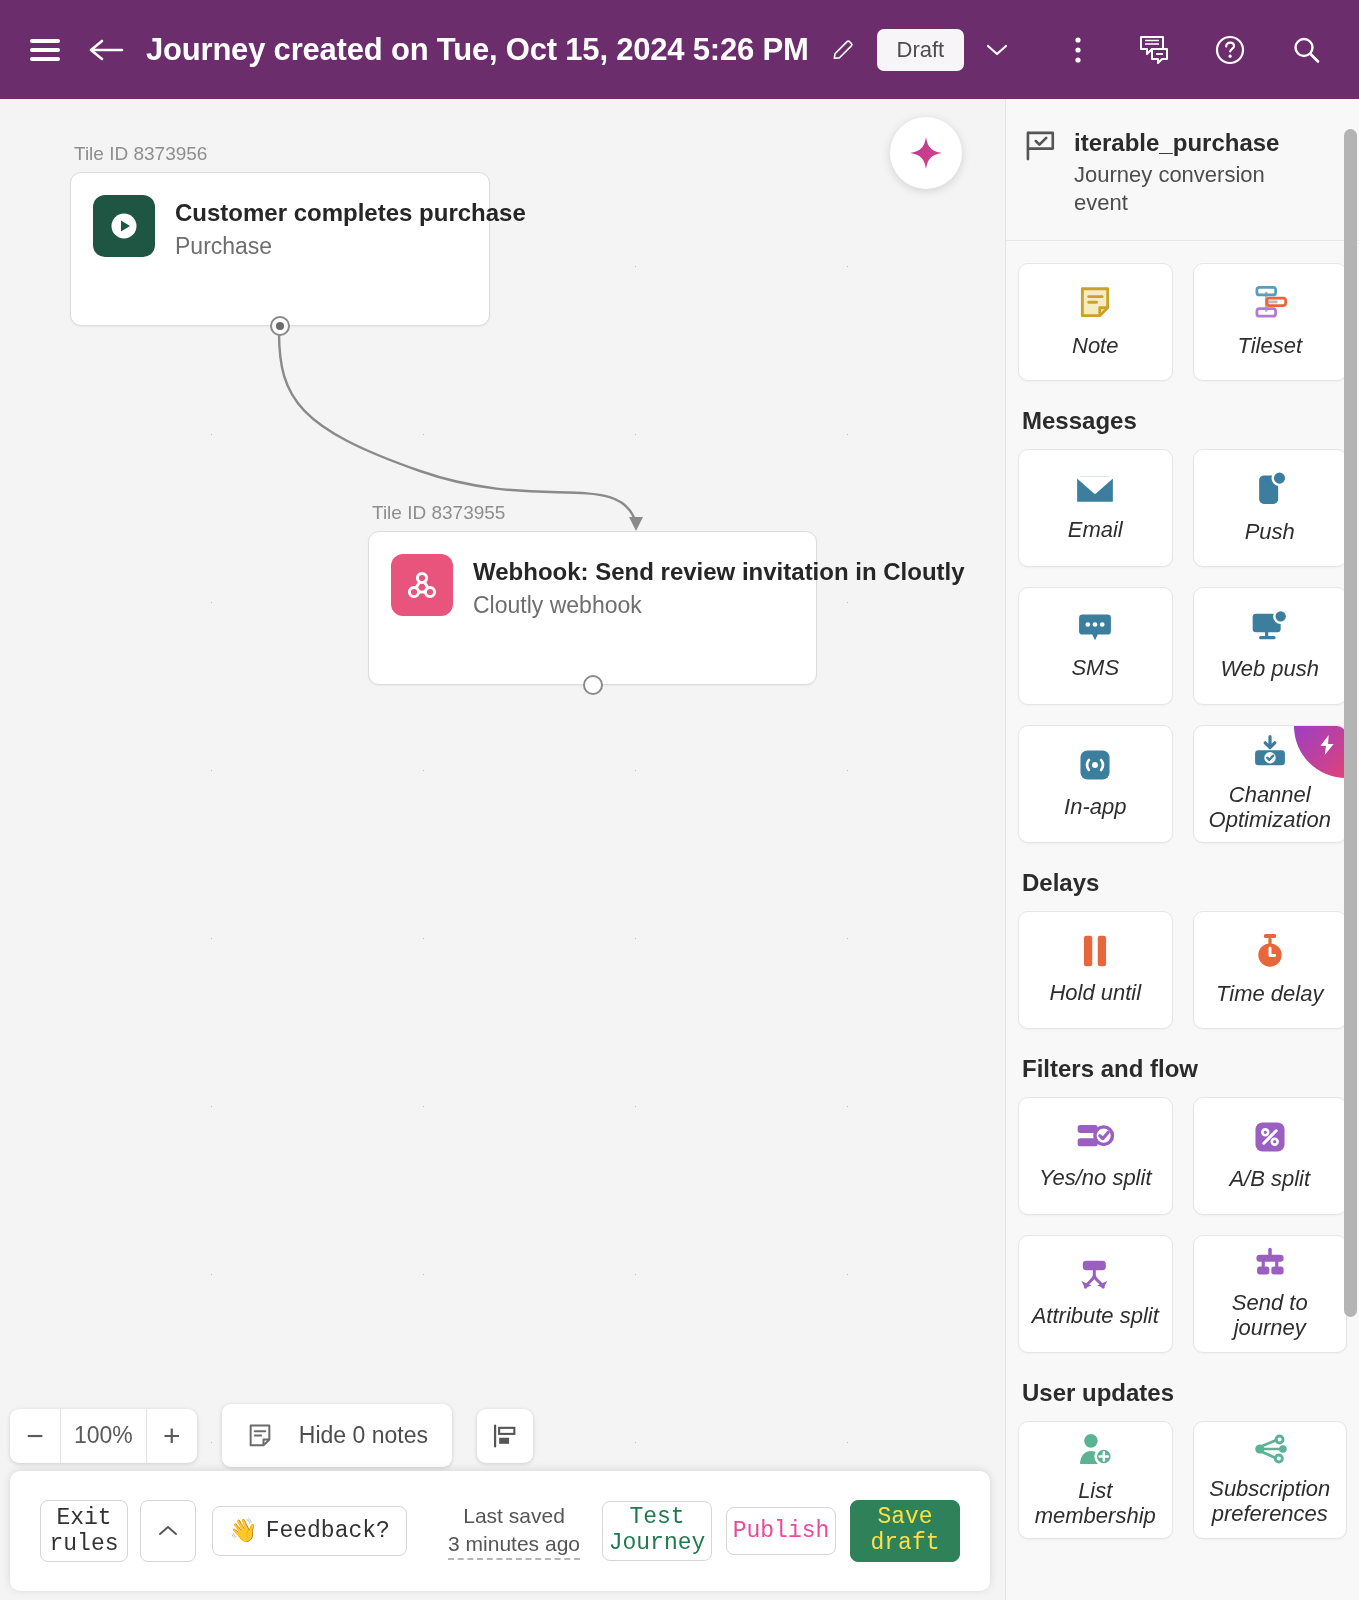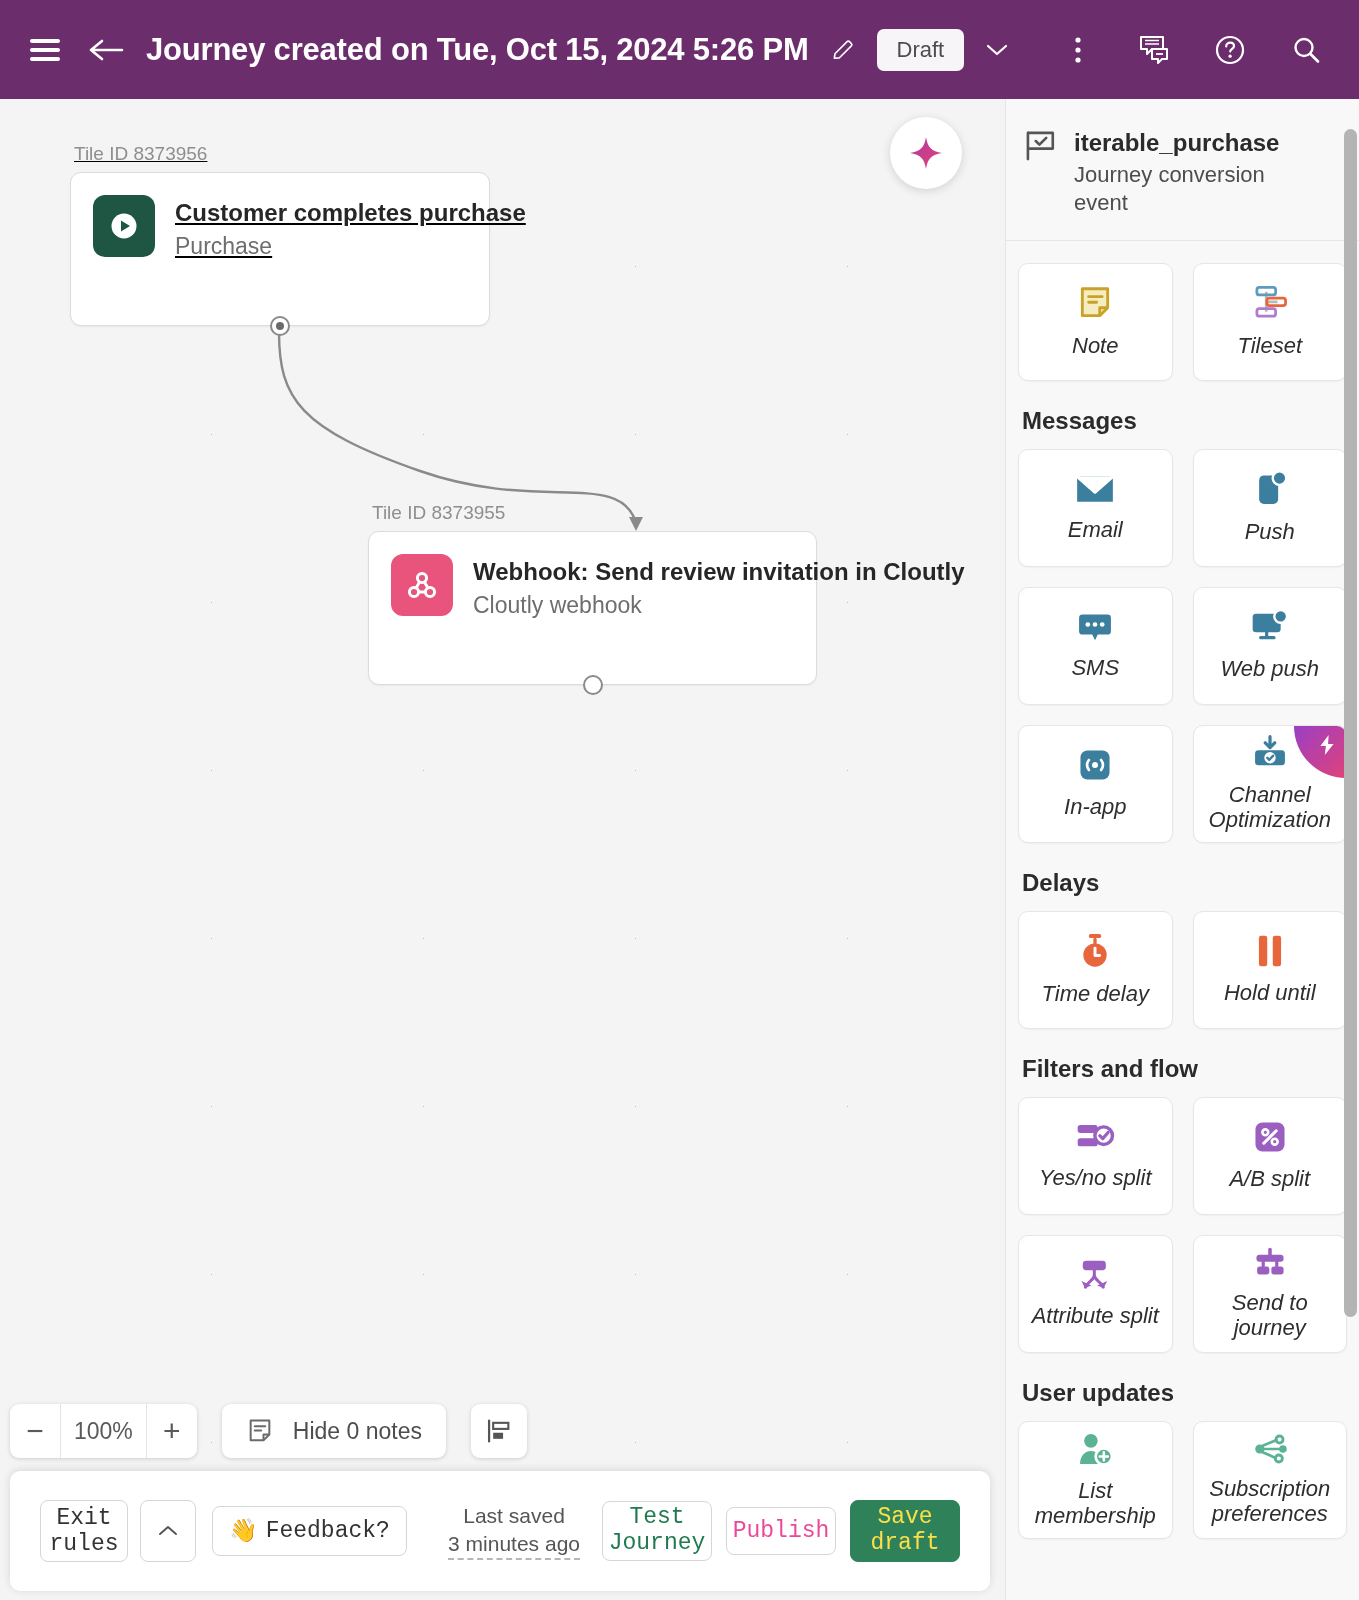--- a/index.html
+++ b/index.html
@@ -113,23 +113,23 @@
     box-shadow: 0 1px 4px rgba(0,0,0,0.16);
     height: 54px; overflow:hidden;
   }
   .zoom-btn {
     width: 50px; height: 54px; display:flex;align-items:center;justify-content:center;
     cursor:pointer; font-size: 30px; color:#5a5a5a; font-weight:300;
   }
   .zoom-div { width:1px; height:54px; background:#e4e4e4; }
   .zoom-val { padding: 0 13px; font-size: 23px; color:#5a5a5a; }
   .notes-btn {
-    display:flex;align-items:center;gap:19px;
+    display:flex;align-items:center;gap:25px;
     background:#fff; border-radius:9px; box-shadow: 0 1px 4px rgba(0,0,0,0.16);
-    height:54px; padding: 0 24px; cursor:pointer;
+    height:63px; padding: 0 24px; cursor:pointer;
   }
   .notes-btn-label { font-size:23px; color:#4d4d4d; }
   .layout-btn {
     width:56px;height:54px; background:#fff; border-radius:9px;
     box-shadow: 0 1px 4px rgba(0,0,0,0.16);
     display:flex;align-items:center;justify-content:center;cursor:pointer;
   }
 
   
   .action-bar {
@@ -274,21 +274,21 @@
     </div>
   </div>
 
   <div class="canvas">
 
     <svg width="1005" height="1300" style="position:absolute;top:0;left:0;pointer-events:none;">
       <path d="M279 233 C279 300, 300 330, 420 372 C540 414, 620 370, 636 424" fill="none" stroke="#8a8a8a" stroke-width="2.4"></path>
       <path d="M629 418 L636 432 L643 418 Z" fill="#8a8a8a"></path>
     </svg>
 
-    <div class="tile-wrap" style="left:70px; top:44px; width:420px;text-decoration:underline;">
+    <div class="tile-wrap" style="left:70px; top:44px; width:420px;">
       <div class="tile-id">Tile ID 8373956</div>
       <div class="tile" style="height:154px;">
         <div class="tile-inner">
           <div class="tile-icon" style="background:#1E5543;">
             <svg width="38" height="38" viewBox="0 0 38 38">
               <circle cx="19" cy="19" r="12.5" fill="#ffffff"></circle>
               <path d="M16 13.5 L25 19 L16 24.5 Z" fill="#1E5543"></path>
             </svg>
           </div>
           <div class="tile-texts">
@@ -480,34 +480,34 @@
             <circle cx="14" cy="16.5" r="4.2" fill="#ffffff"></circle>
             <path d="M12 16.5 L13.5 18 L16.3 15" stroke="#3C7E9E" stroke-width="1.8" fill="none" stroke-linecap="round" stroke-linejoin="round"></path>
           </svg>
           <div class="card-label">Channel Optimization</div>
         </div>
       </div>
 
       <div class="section-head">Delays</div>
       <div class="grid2">
         <div class="card">
+          <svg width="34" height="36" viewBox="0 0 24 26">
+            <rect x="4" y="2" width="6" height="22" rx="1.6" fill="#E8663C"></rect>
+            <rect x="14" y="2" width="6" height="22" rx="1.6" fill="#E8663C"></rect>
+          </svg>
+          <div class="card-label">Hold until</div>
+        </div>
+        <div class="card">
           <svg width="36" height="38" viewBox="0 0 26 28">
             <rect x="8.5" y="1.5" width="9" height="3" rx="1.2" fill="#E8663C"></rect>
             <path d="M13 5.5 V8.5" stroke="#E8663C" stroke-width="2.4" stroke-linecap="round"></path>
             <circle cx="13" cy="17" r="8.6" fill="#E8663C"></circle>
             <path d="M13 12 V17.3 H16.4" stroke="#ffffff" stroke-width="2.2" fill="none" stroke-linecap="round" stroke-linejoin="round"></path>
           </svg>
           <div class="card-label">Time delay</div>
-        </div>
-        <div class="card">
-          <svg width="34" height="36" viewBox="0 0 24 26">
-            <rect x="4" y="2" width="6" height="22" rx="1.6" fill="#E8663C"></rect>
-            <rect x="14" y="2" width="6" height="22" rx="1.6" fill="#E8663C"></rect>
-          </svg>
-          <div class="card-label">Hold until</div>
         </div>
       </div>
 
       <div class="section-head">Filters and flow</div>
       <div class="grid2">
         <div class="card">
           <svg width="40" height="34" viewBox="0 0 30 24">
             <rect x="2" y="3" width="15" height="6" rx="2" fill="#9B5FC0"></rect>
             <rect x="2" y="13" width="15" height="6" rx="2" fill="#9B5FC0"></rect>
             <circle cx="21.5" cy="11" r="6.6" fill="none" stroke="#9B5FC0" stroke-width="2.6"></circle>

